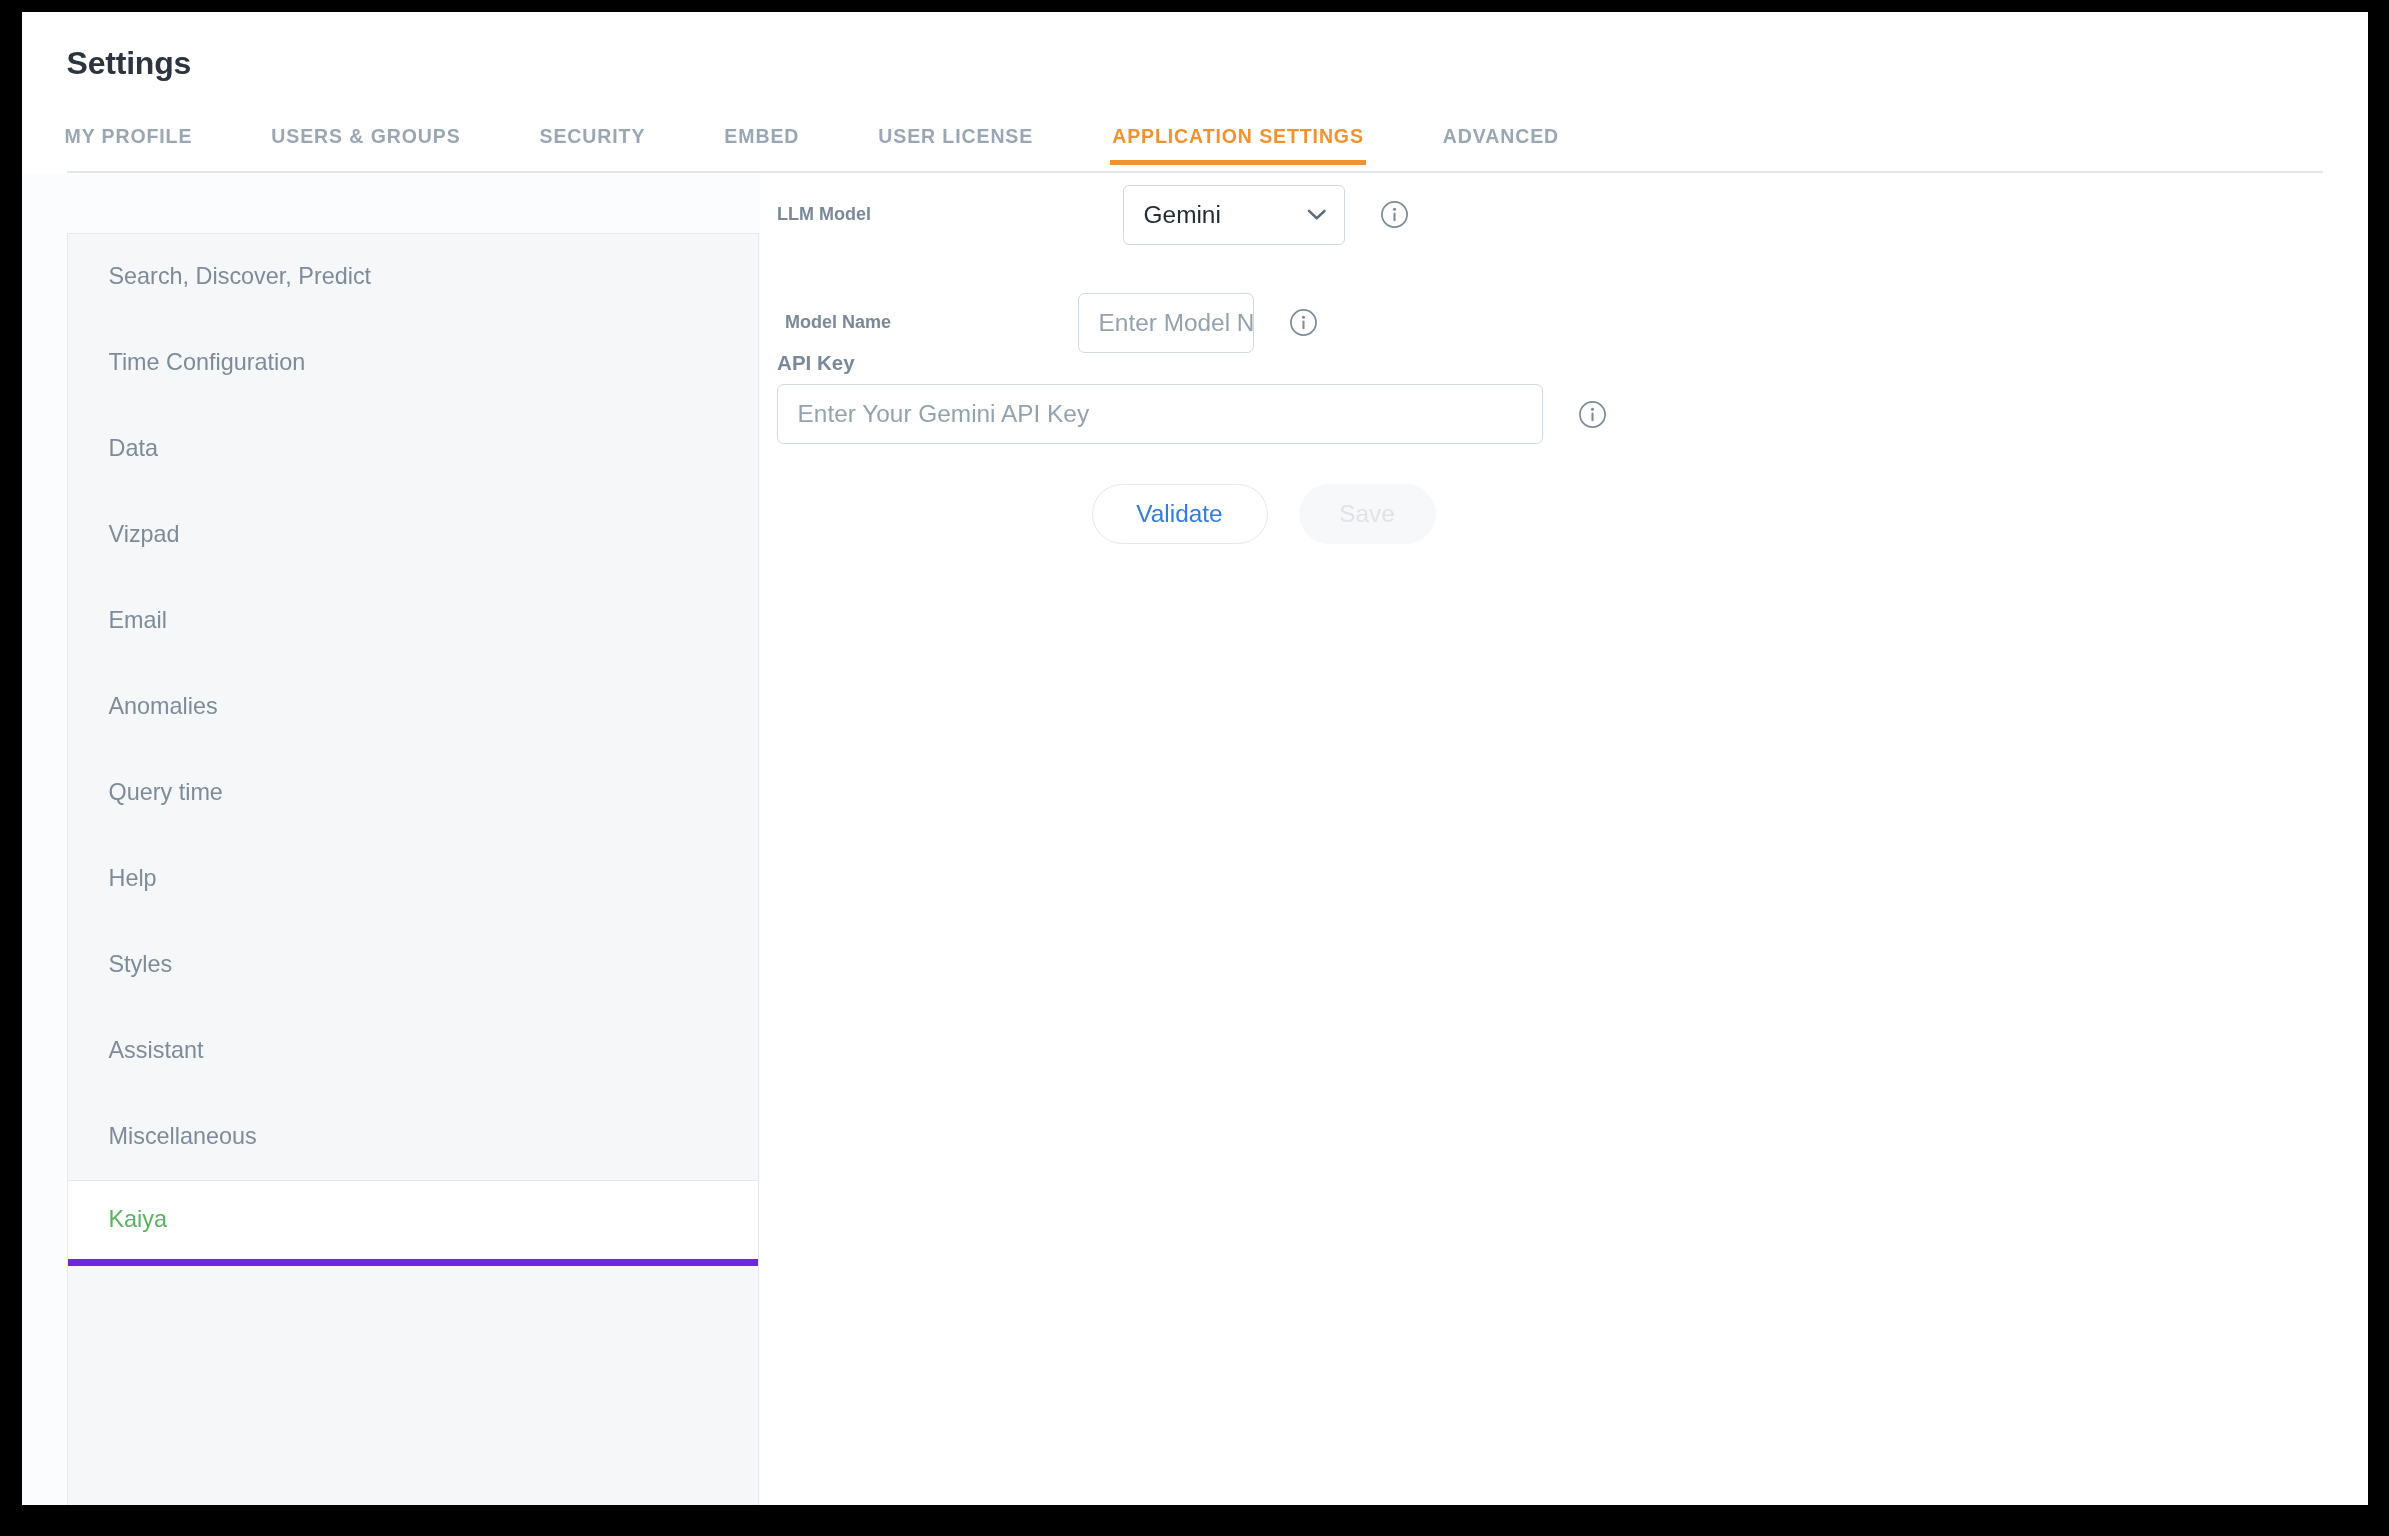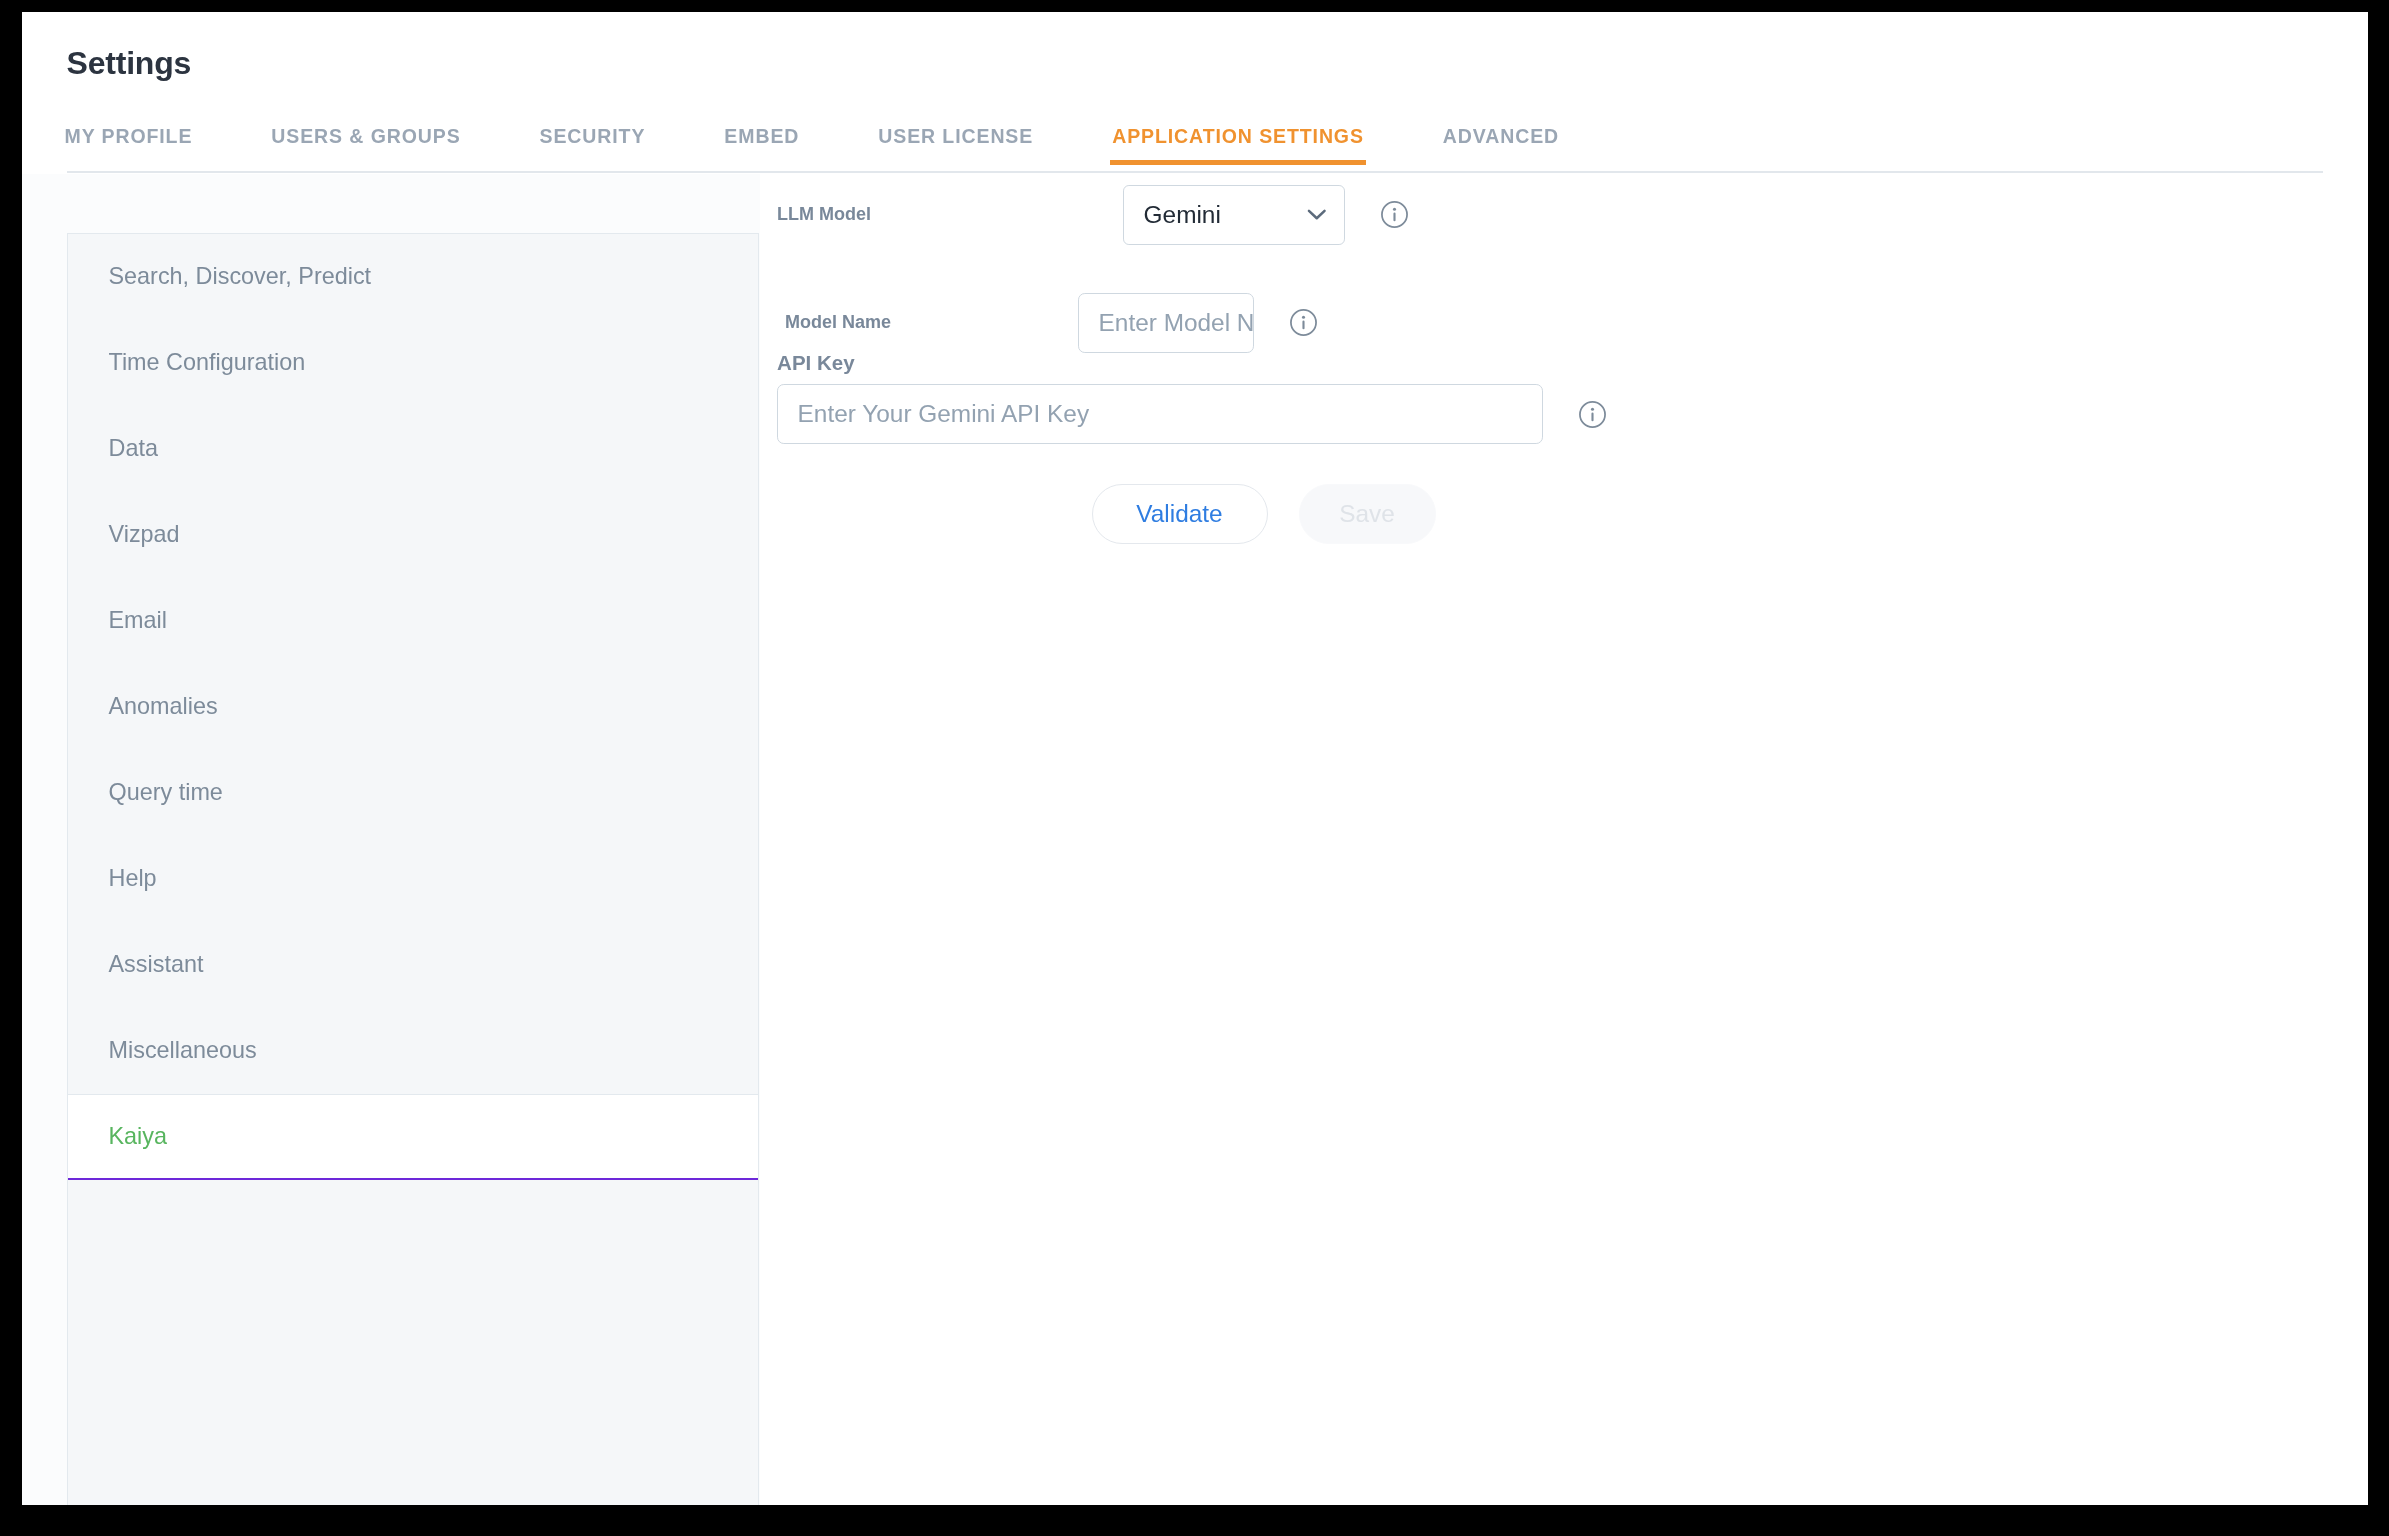--- a/index.html
+++ b/index.html
@@ -108,21 +108,21 @@
     padding-left: 41px;
     font-size: 23.4px;
     color: #7d8b9a;
     cursor: pointer;
     white-space: nowrap;
   }
   .side-item.active {
     background: #ffffff;
     color: #58b55f;
     border-top: 1px solid #e3e9ee;
-    border-bottom: 2px solid #6d28d9;
+    border-bottom: 7px solid #6d28d9;
   }
   .side-filler { flex: 1 1 auto; }
 
   
   .main-panel {
     position: absolute;
     left: 738px;
     top: 0;
     right: 0;
     bottom: 0;
@@ -292,20 +292,23 @@
       <div class="side-item">
         <span>Anomalies</span>
       </div>
       <div class="side-item">
         <span>Query time</span>
       </div>
       <div class="side-item">
         <span>Help</span>
       </div>
       <div class="side-item">
+        <span>Styles</span>
+      </div>
+      <div class="side-item">
         <span>Assistant</span>
       </div>
       <div class="side-item">
         <span>Miscellaneous</span>
       </div>
       <div class="side-item active">
         <span>Kaiya</span>
       </div>
       <div class="side-filler"></div>
     </div>

